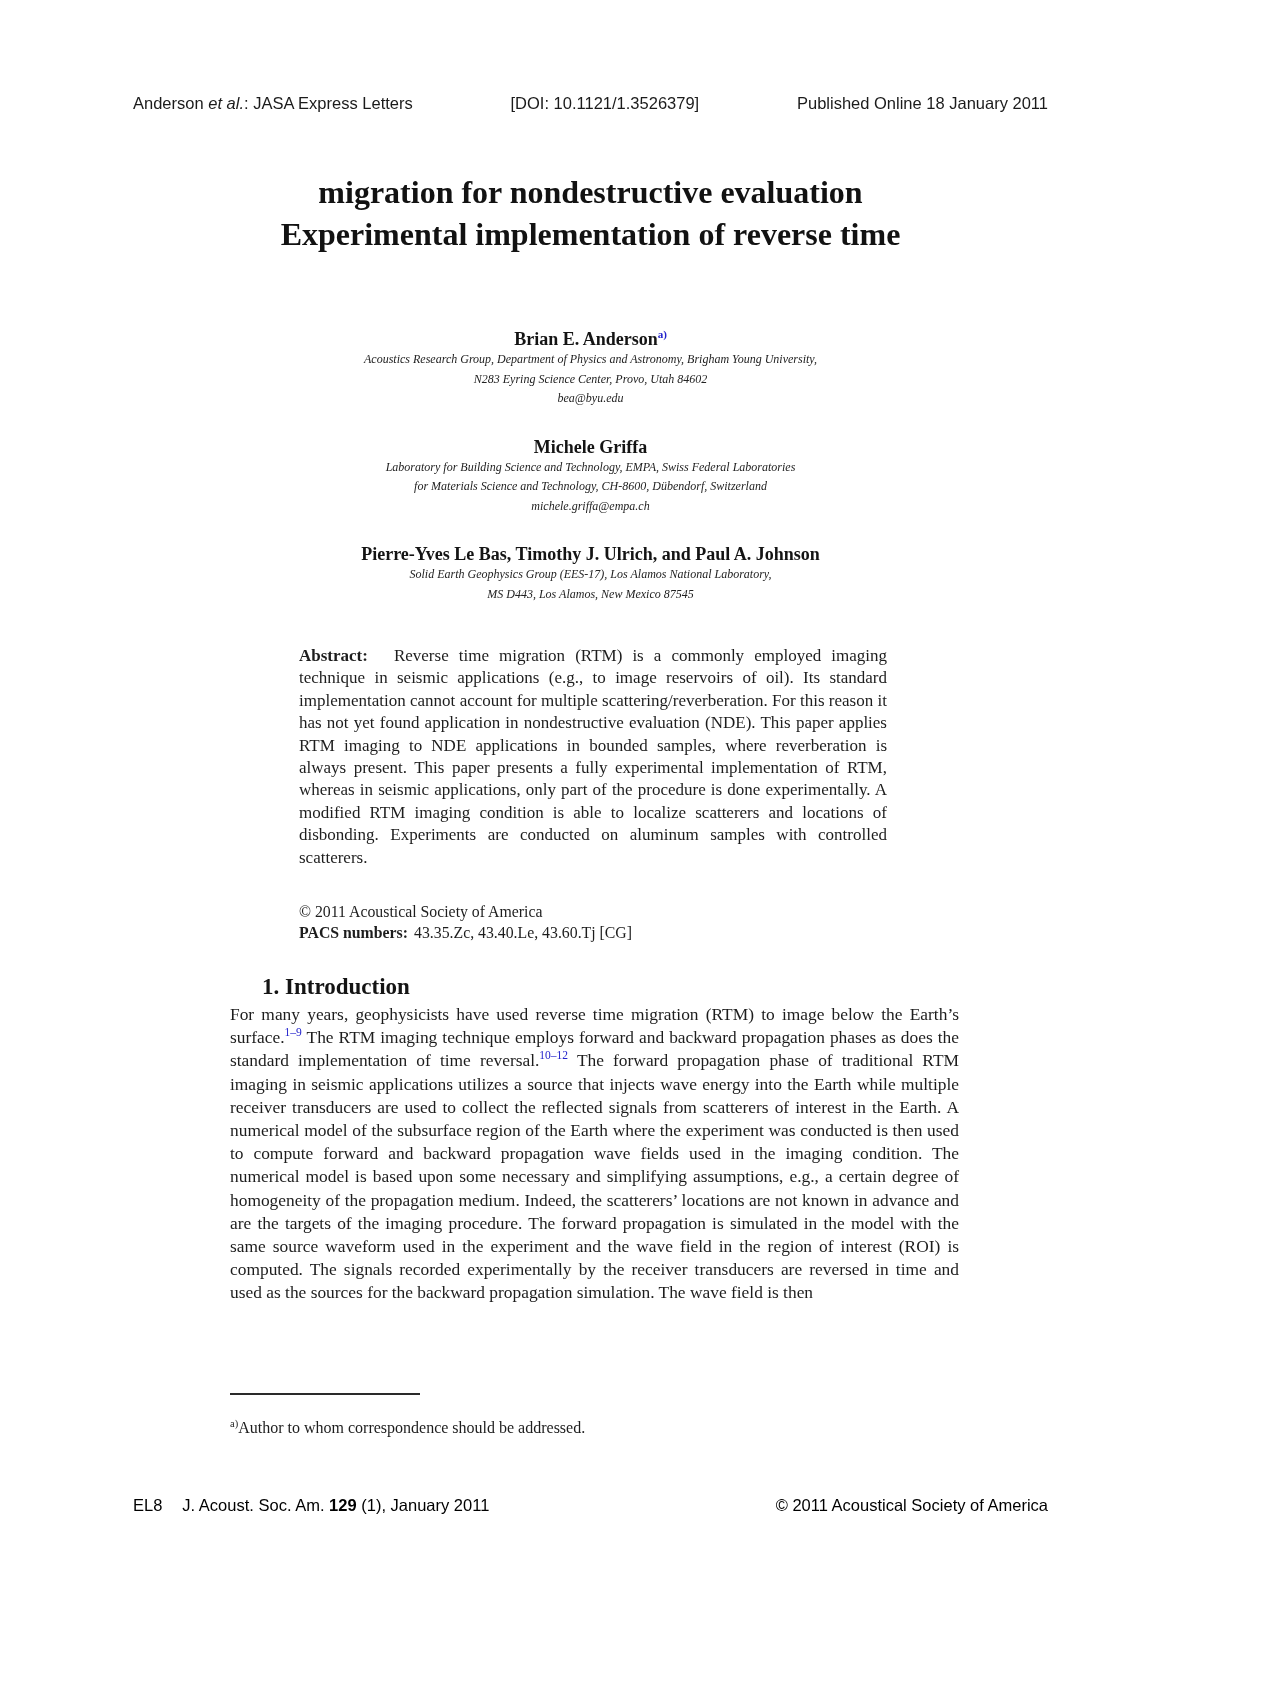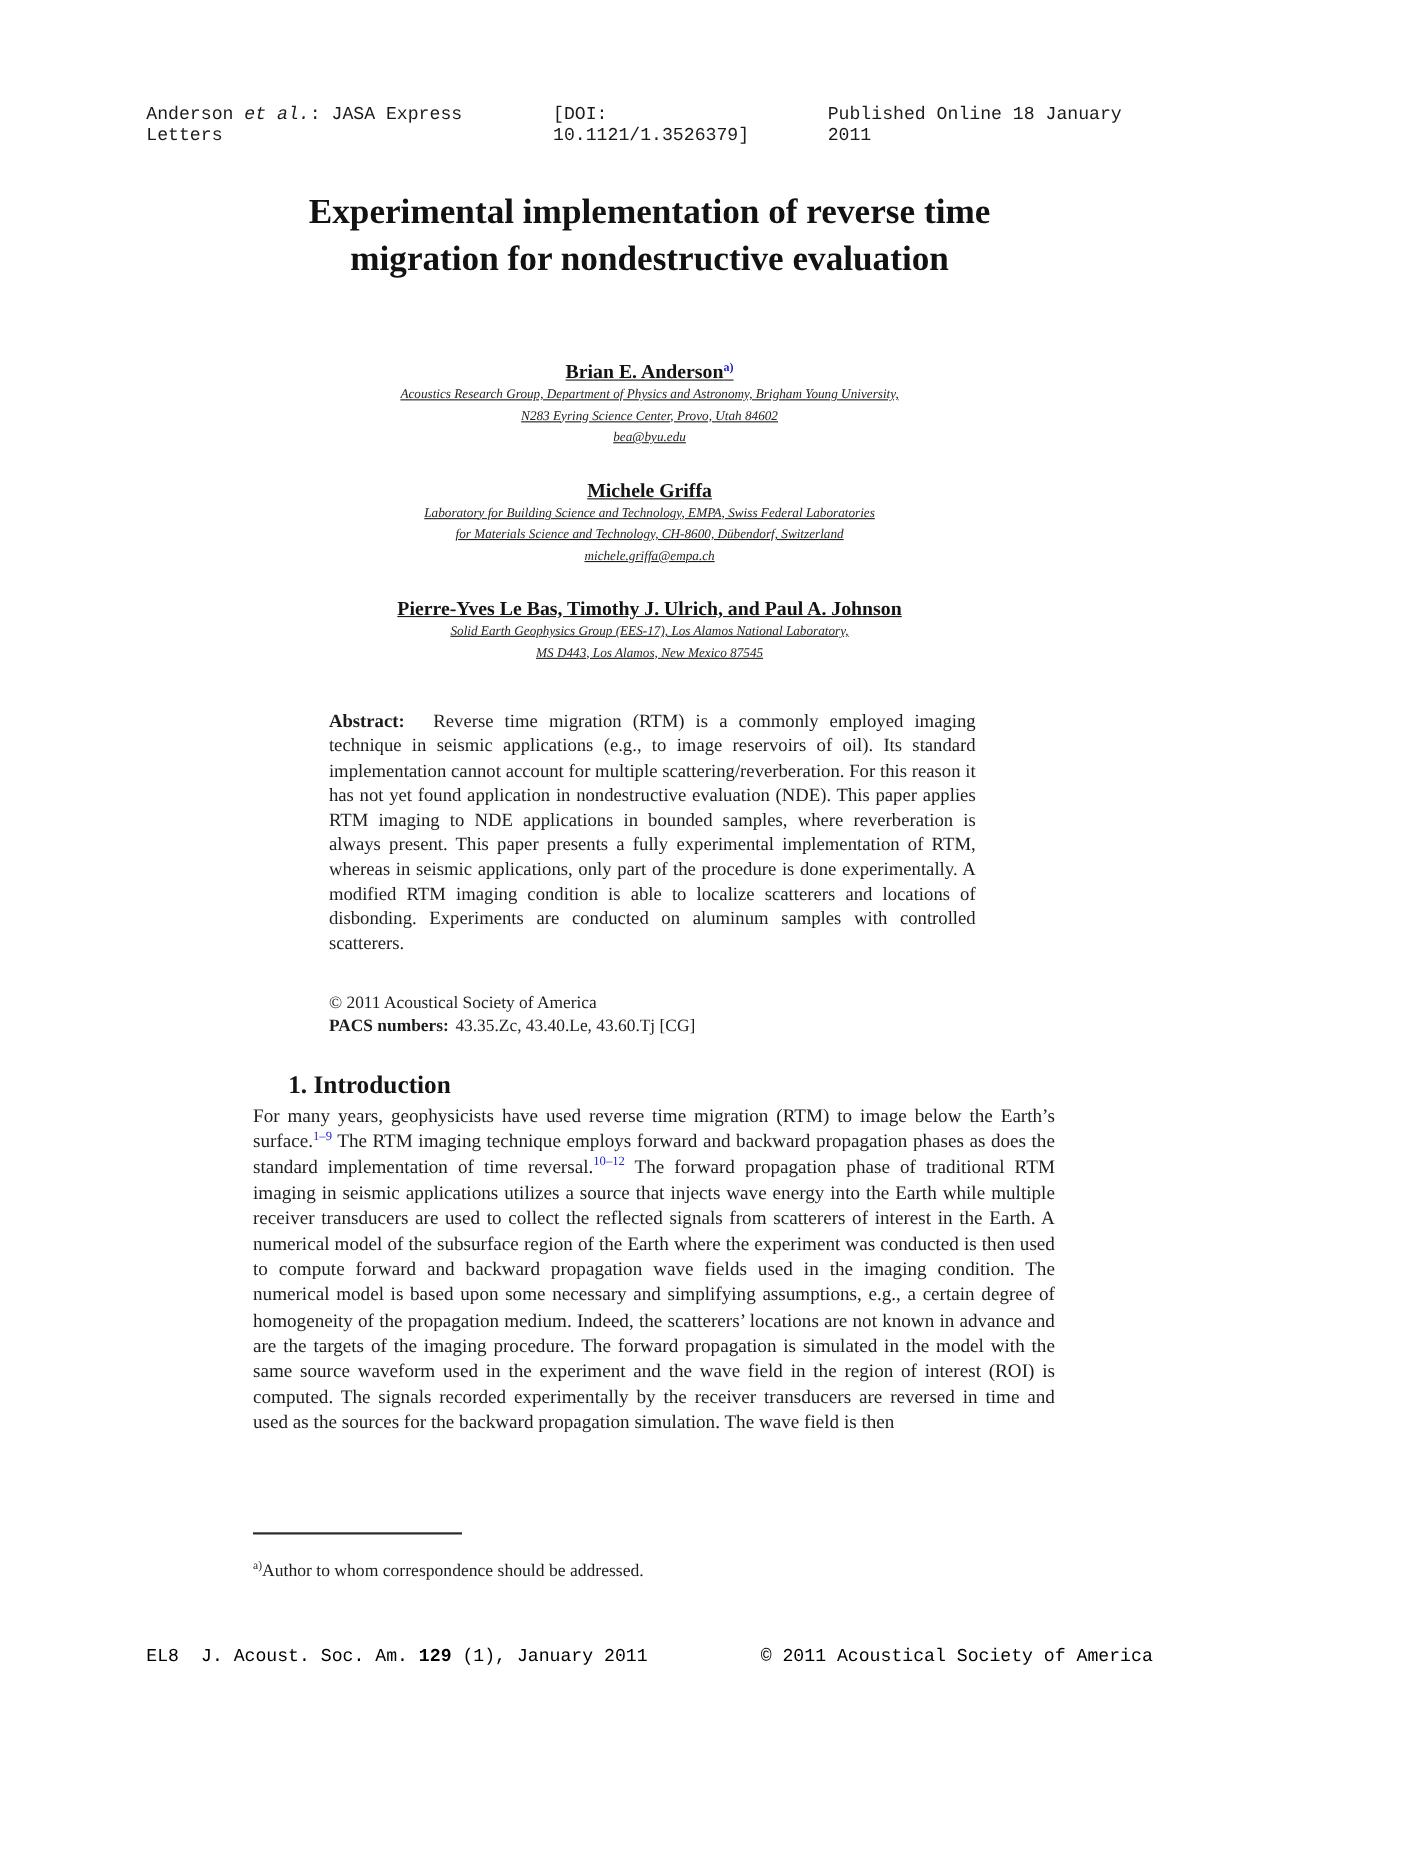--- a/index.html
+++ b/index.html
@@ -6,21 +6,21 @@
   html, body { background: #ffffff; }
   .page {
     position: relative;
     width: 1275px;
     height: 1688px;
     background: #ffffff;
     font-family: "Liberation Serif", "DejaVu Serif", serif;
     color: #1d1d1d;
     overflow: hidden;
   }
-  .sans { font-family: Liberation Mono, monospace; gap: 28px; }
+  .sans { font-family: Liberation Sans, sans-serif; gap: 28px; }
 
   .running-header {
     position: absolute;
     top: 94px; left: 133px; width: 915px;
     display: flex; justify-content: space-between; align-items: baseline;
     font-size: 16.5px; color: #1b1b1b;
   }
   .running-header .etal { font-style: italic; }
 
   .paper-title {
@@ -31,21 +31,21 @@
     font-size: 32px;
     line-height: 41.5px;
     color: #121212;
   }
 
   .authors {
     position: absolute;
     top: 323px; left: 133px; width: 915px;
     text-align: center;
   }
-  .author-block { margin-bottom: 27px; text-decoration: underline; }
+  .author-block { margin-bottom: 27px; }
   .author-name {
     font-weight: bold;
     font-size: 18px;
     line-height: 22px;
     color: #141414;
   }
   sup.author-sup {
     color: #2222cc;
     font-weight: bold;
     font-size: 11px;
@@ -128,22 +128,22 @@
 
 <div class="page">
 
   <div class="running-header sans">
     <span><span>Anderson </span><span class="etal">et al.</span><span>: JASA Express Letters</span></span>
     <span>[DOI: 10.1121/1.3526379]</span>
     <span>Published Online 18 January 2011</span>
   </div>
 
   <h1 class="paper-title">
+    <div>migration for nondestructive evaluation</div>
     <div>Experimental implementation of reverse time</div>
-    <div>migration for nondestructive evaluation</div>
   </h1>
 
   <div class="authors">
 
     <div class="author-block">
       <div class="author-name"><span>Brian E. Anderson</span><sup class="author-sup">a)</sup></div>
       <div class="affil-line">Acoustics Research Group, Department of Physics and Astronomy, Brigham Young University,</div>
       <div class="affil-line">N283 Eyring Science Center, Provo, Utah 84602</div>
       <div class="author-email">bea@byu.edu</div>
     </div>

